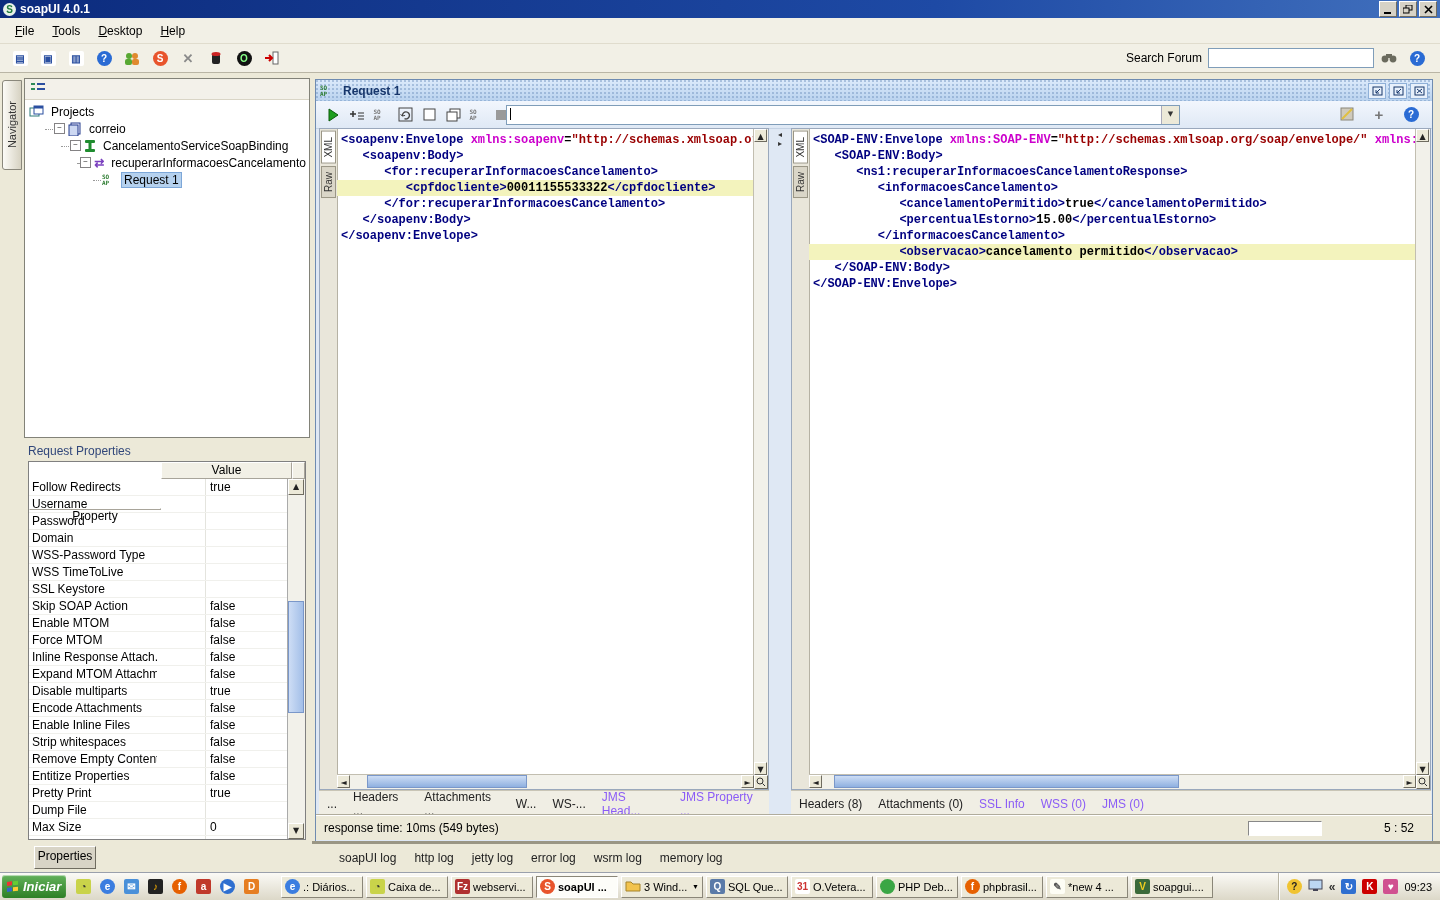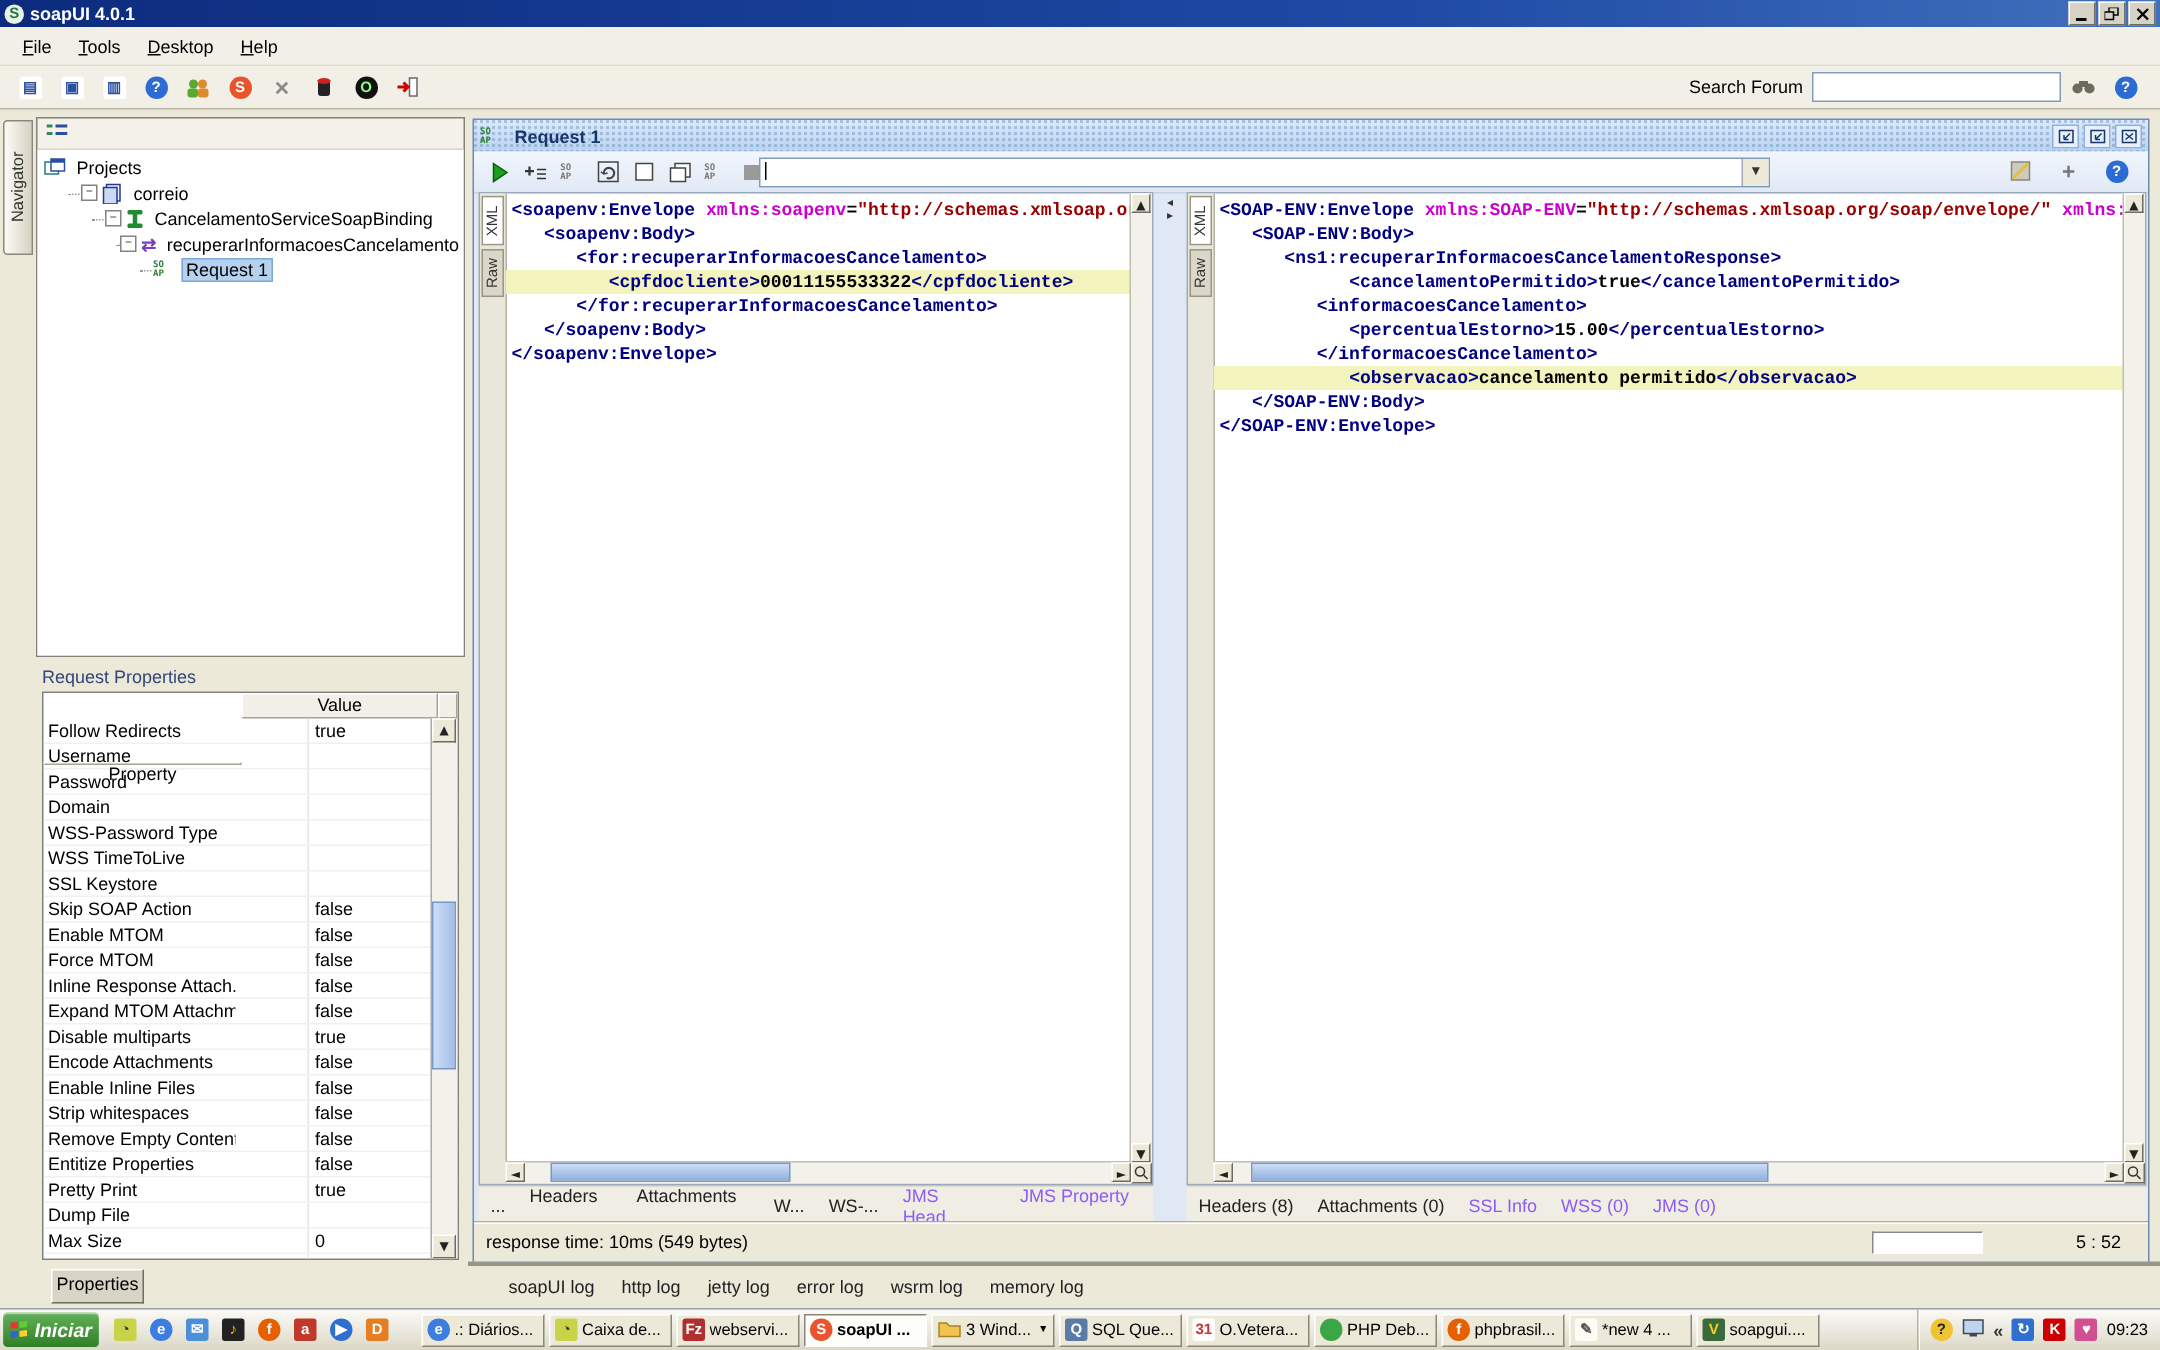--- a/index.html
+++ b/index.html
@@ -523,22 +523,22 @@
 
     <div class="editor" id="edright">
       <div class="sidetabs" id="sideright">
           <span class="vtab act">XML</span>
           <span class="vtab">Raw</span>
         </div>
       <div class="xmlarea" id="xmlres">
           <div class="xline"><span class="xt">&lt;SOAP-ENV:Envelope</span> <span class="xa">xmlns:SOAP-ENV</span>=<span class="xs">"http://schemas.xmlsoap.org/soap/envelope/"</span> <span class="xa">xmlns:ns1</span></div>
           <div class="xline">   <span class="xt">&lt;SOAP-ENV:Body</span><span class="xt">&gt;</span></div>
           <div class="xline">      <span class="xt">&lt;ns1:recuperarInformacoesCancelamentoResponse</span><span class="xt">&gt;</span></div>
+          <div class="xline">         <span class="xt">&lt;informacoesCancelamento</span><span class="xt">&gt;</span></div>
           <div class="xline">            <span class="xt">&lt;cancelamentoPermitido</span><span class="xt">&gt;</span>true<span class="xt">&lt;/cancelamentoPermitido</span><span class="xt">&gt;</span></div>
-          <div class="xline">         <span class="xt">&lt;informacoesCancelamento</span><span class="xt">&gt;</span></div>
           <div class="xline">            <span class="xt">&lt;percentualEstorno</span><span class="xt">&gt;</span>15.00<span class="xt">&lt;/percentualEstorno</span><span class="xt">&gt;</span></div>
           <div class="xline">         <span class="xt">&lt;/informacoesCancelamento</span><span class="xt">&gt;</span></div>
           <div class="xline hl">            <span class="xt">&lt;observacao</span><span class="xt">&gt;</span>cancelamento permitido<span class="xt">&lt;/observacao</span><span class="xt">&gt;</span></div>
           <div class="xline">   <span class="xt">&lt;/SOAP-ENV:Body</span><span class="xt">&gt;</span></div>
           <div class="xline"><span class="xt">&lt;/SOAP-ENV:Envelope</span><span class="xt">&gt;</span></div>
         </div>
       <div class="vscroll">
         <div class="sbtn" style="width:13px;height:13px">▲</div>
         <div class="sbtn dn" style="width:13px;height:13px">▼</div>
       </div>

